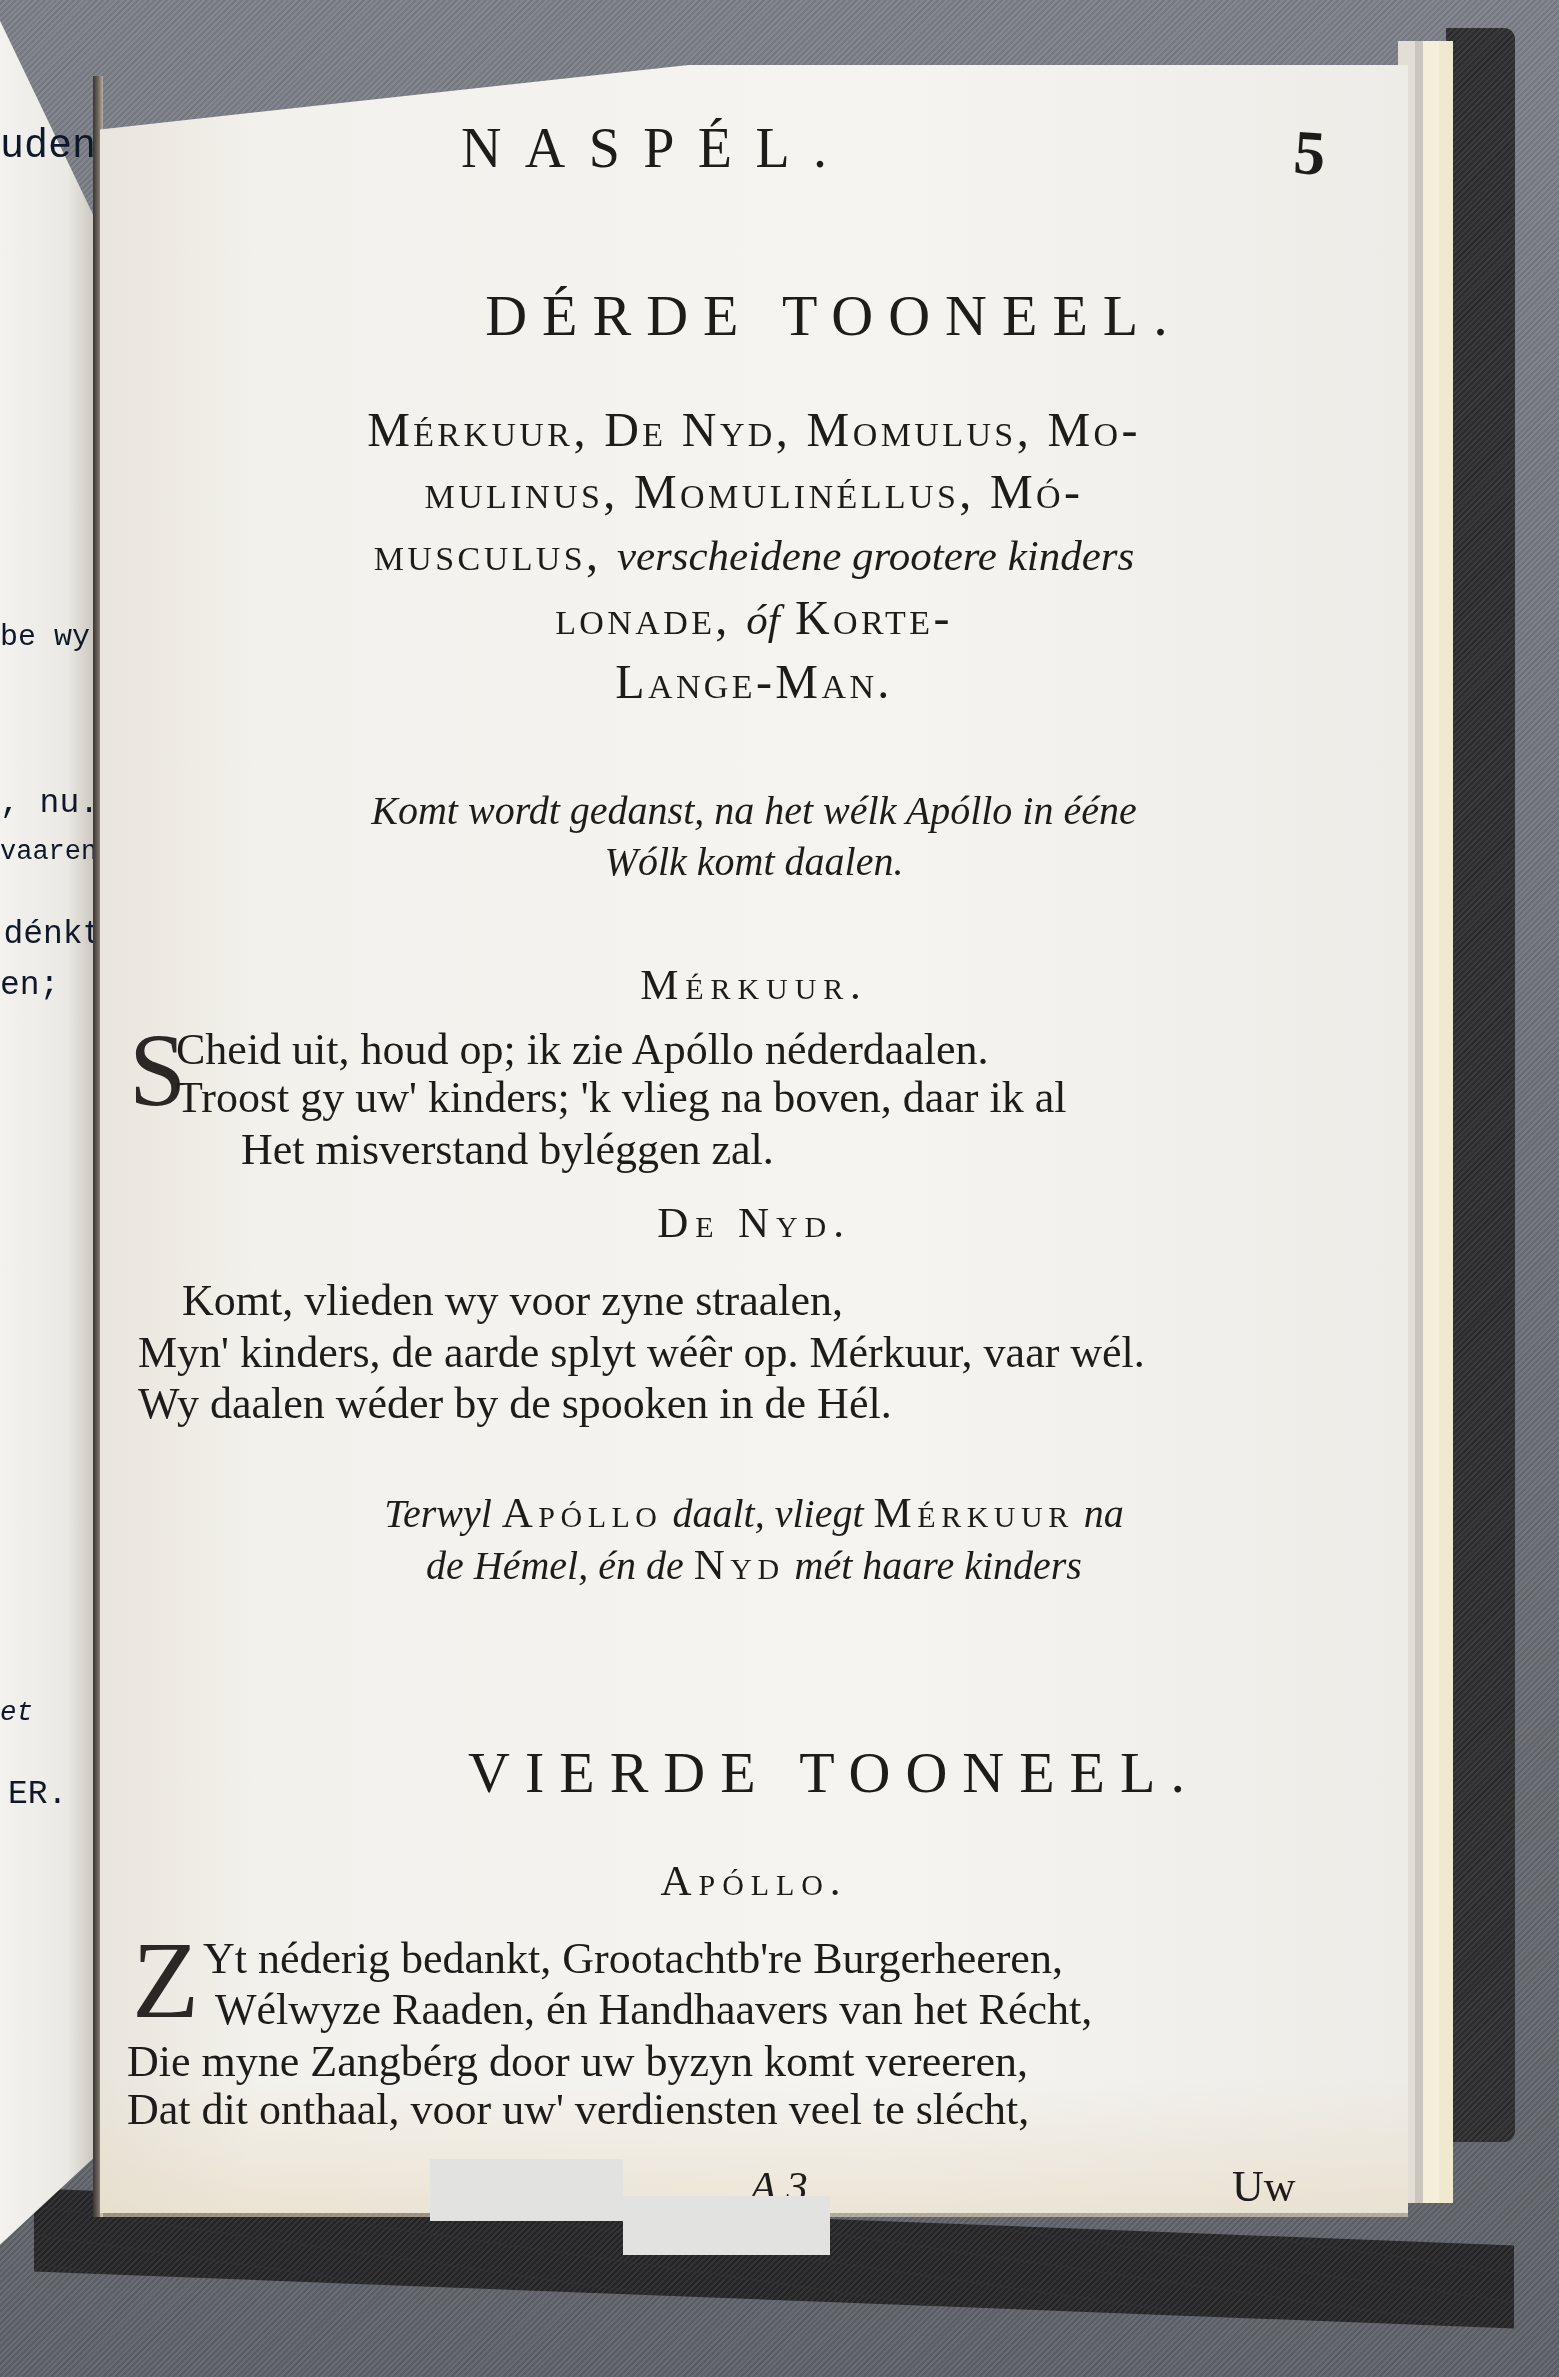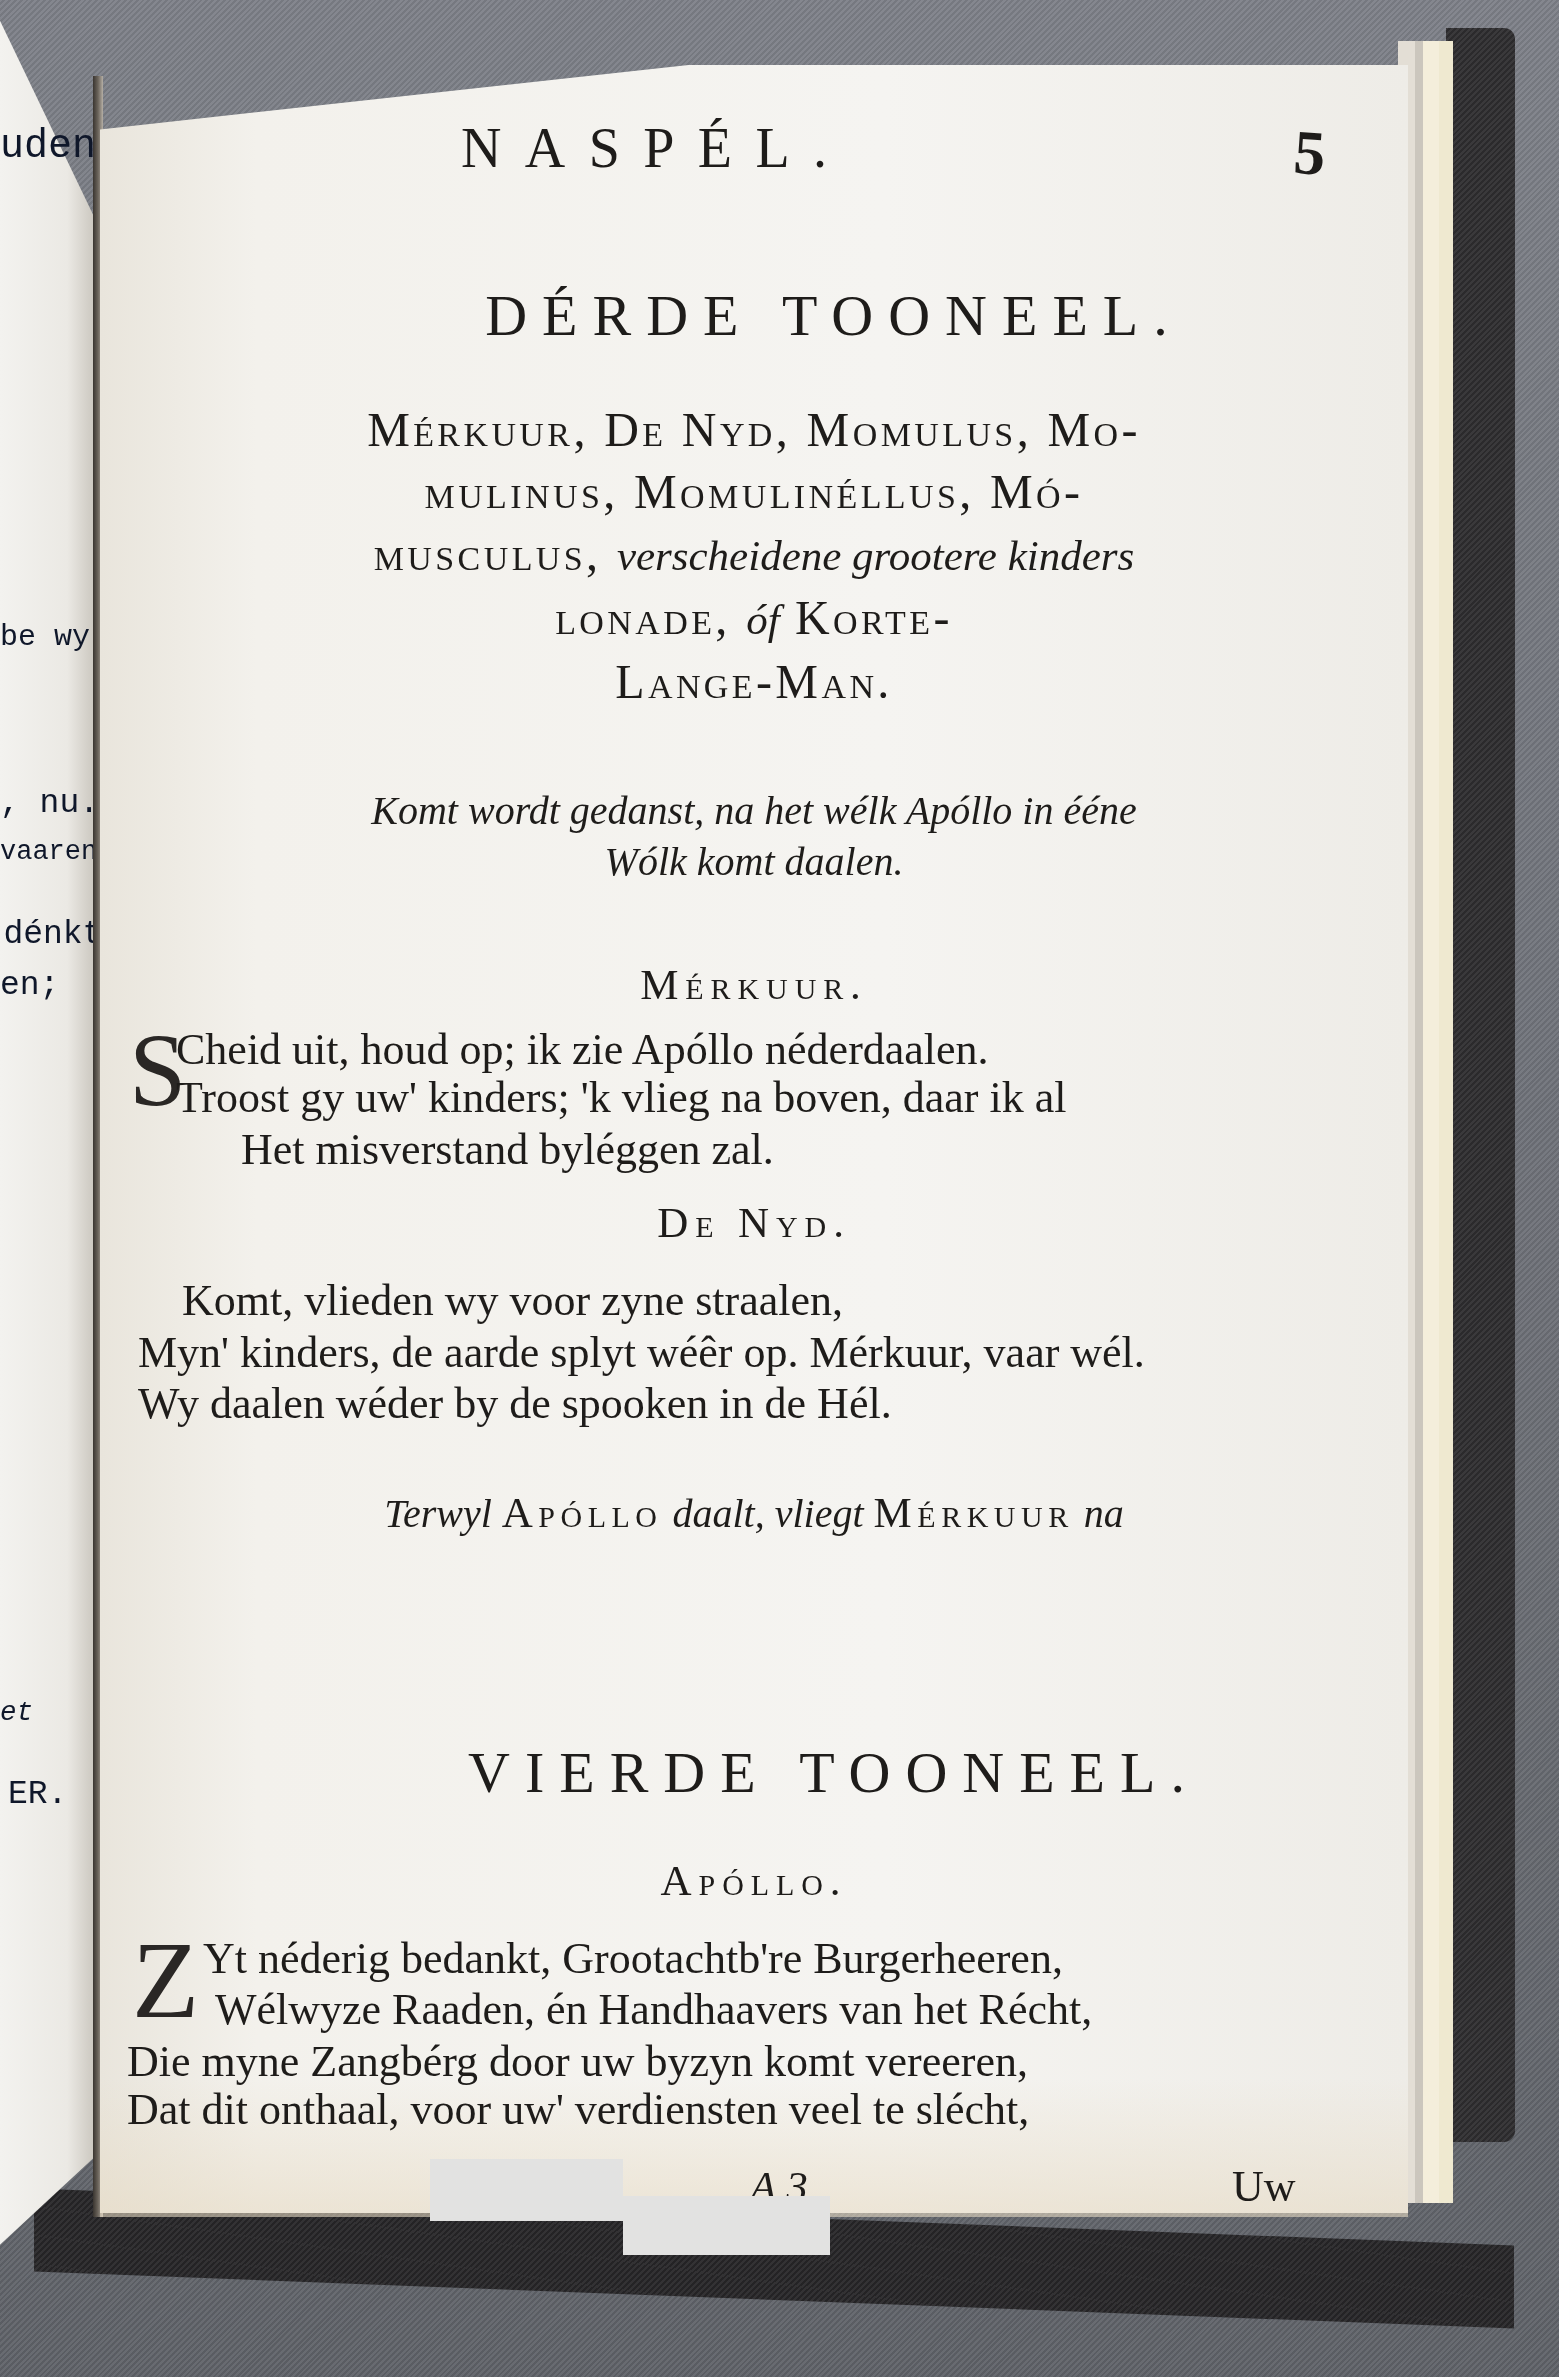--- a/index.html
+++ b/index.html
@@ -142,20 +142,25 @@
 <div class="abs verse" style="left:138px; top:1380px;">Wy daalen wéder by de spooken in de Hél.</div>
 
 <div class="abs stage" style="top:1487px;">
   <div>
     <span>Terwyl</span>
     <span class="sc">Apóllo</span>
     <span>daalt, vliegt</span>
     <span class="sc">Mérkuur</span>
     <span>na</span>
   </div>
+  <div>
+    <span>de Hémel, én de</span>
+    <span class="sc">Nyd</span>
+    <span>mét haare kinders</span>
+  </div>
 </div>
 
 <div class="abs scene-title" style="top:1739px;">VIERDE TOONEEL.</div>
 <div class="abs speaker" style="top:1856px;">Apóllo.</div>
 
 <div class="dropcap" style="left:132px; top:1935px; font-size:110px;">Z</div>
 <div class="abs verse" style="left:203px; top:1935px;">Yt néderig bedankt, Grootachtb're Burgerheeren,</div>
 <div class="abs verse" style="left:215px; top:1986px;">Wélwyze Raaden, én Handhaavers van het Récht,</div>
 <div class="abs verse" style="left:127px; top:2038px;">Die myne Zangbérg door uw byzyn komt vereeren,</div>
 <div class="abs verse" style="left:127px; top:2086px;">Dat dit onthaal, voor uw' verdiensten veel te slécht,</div>

